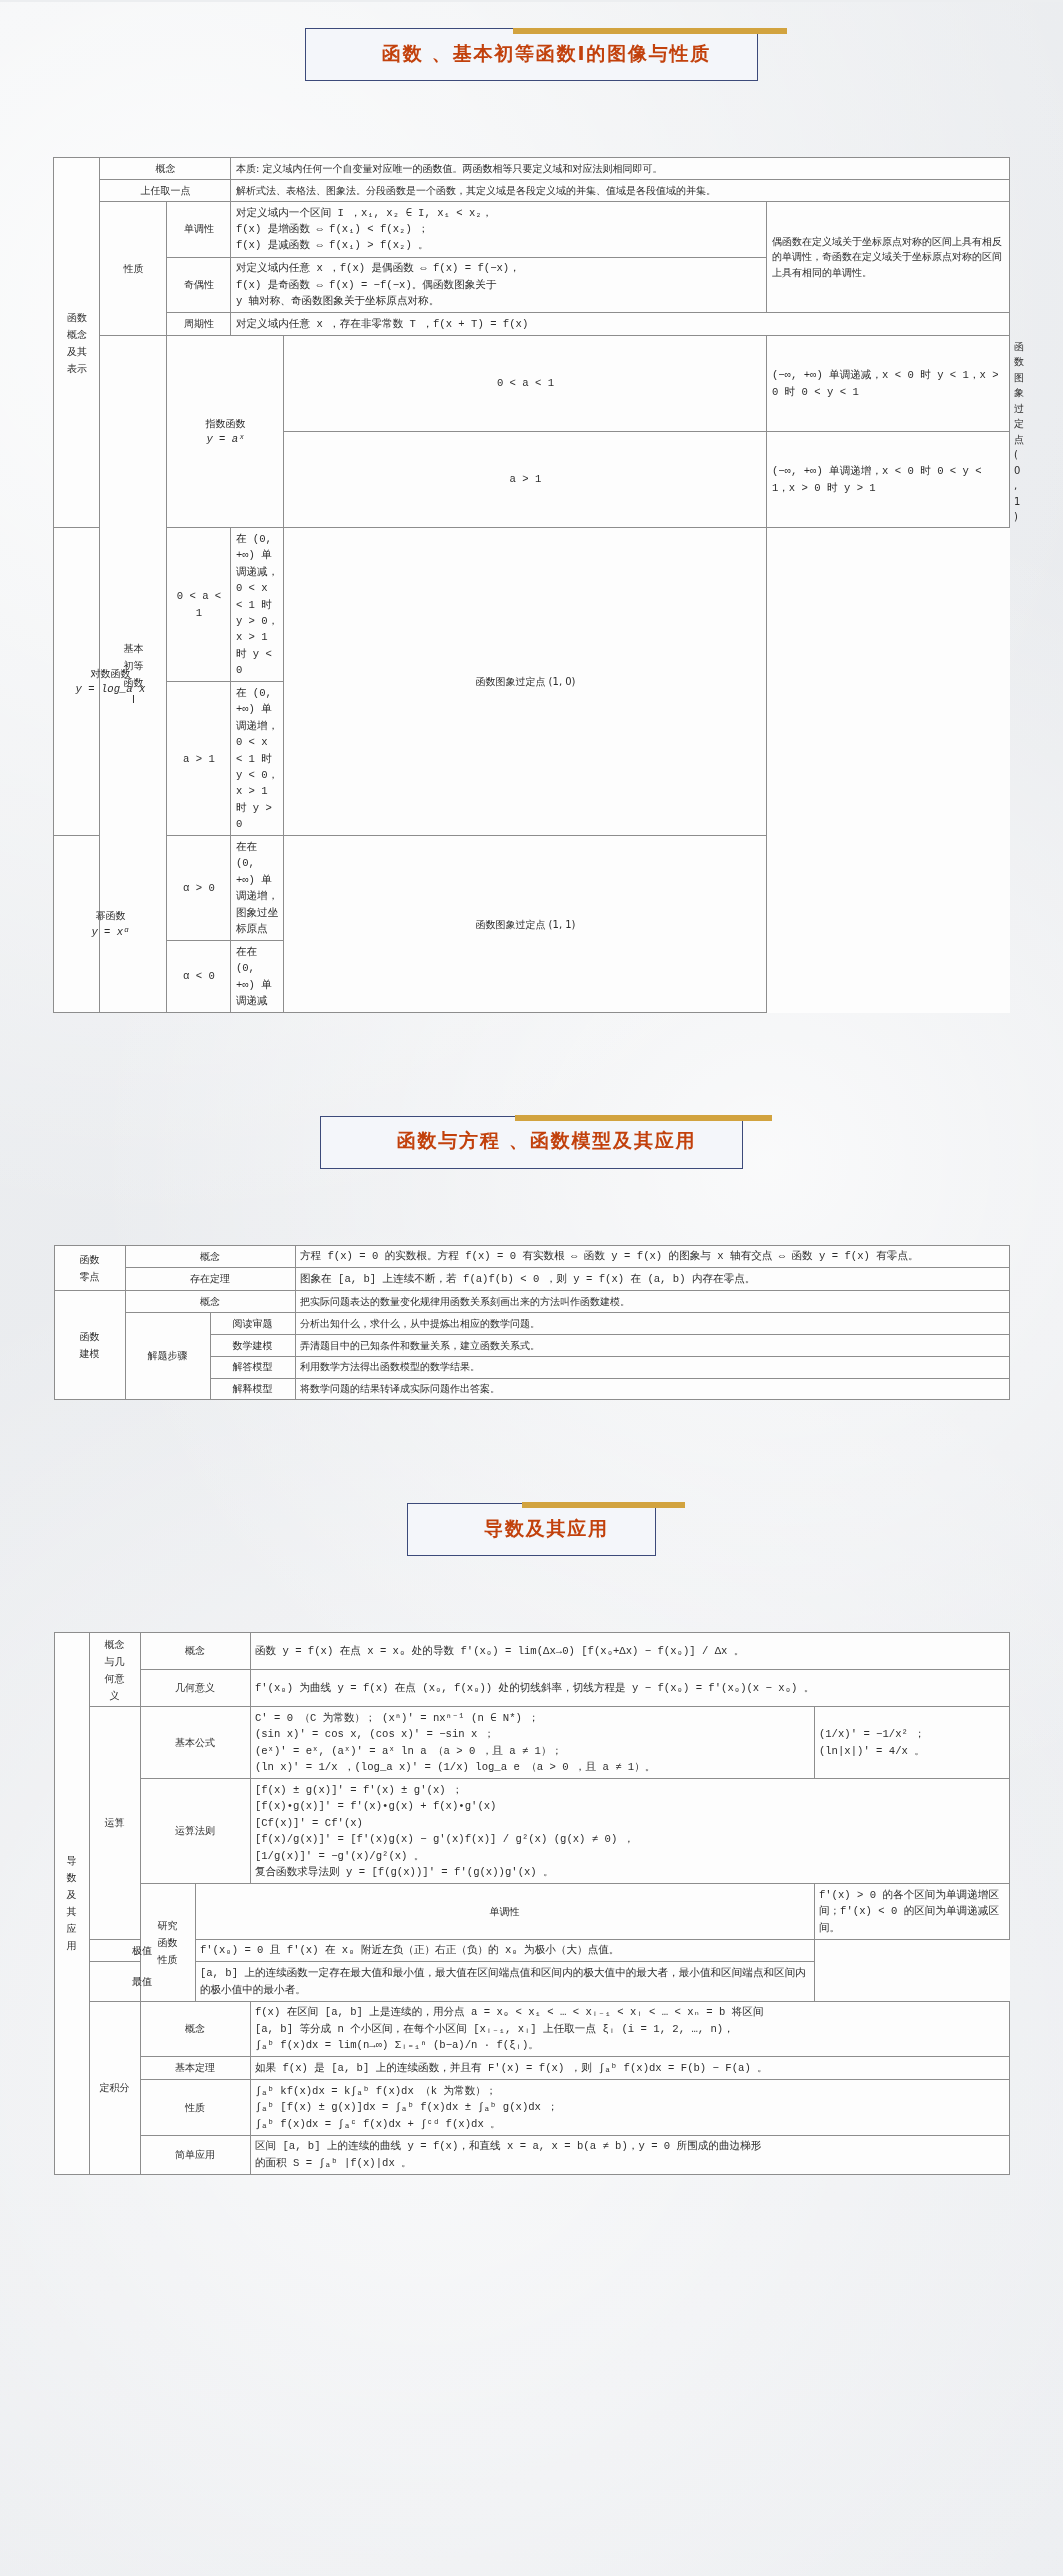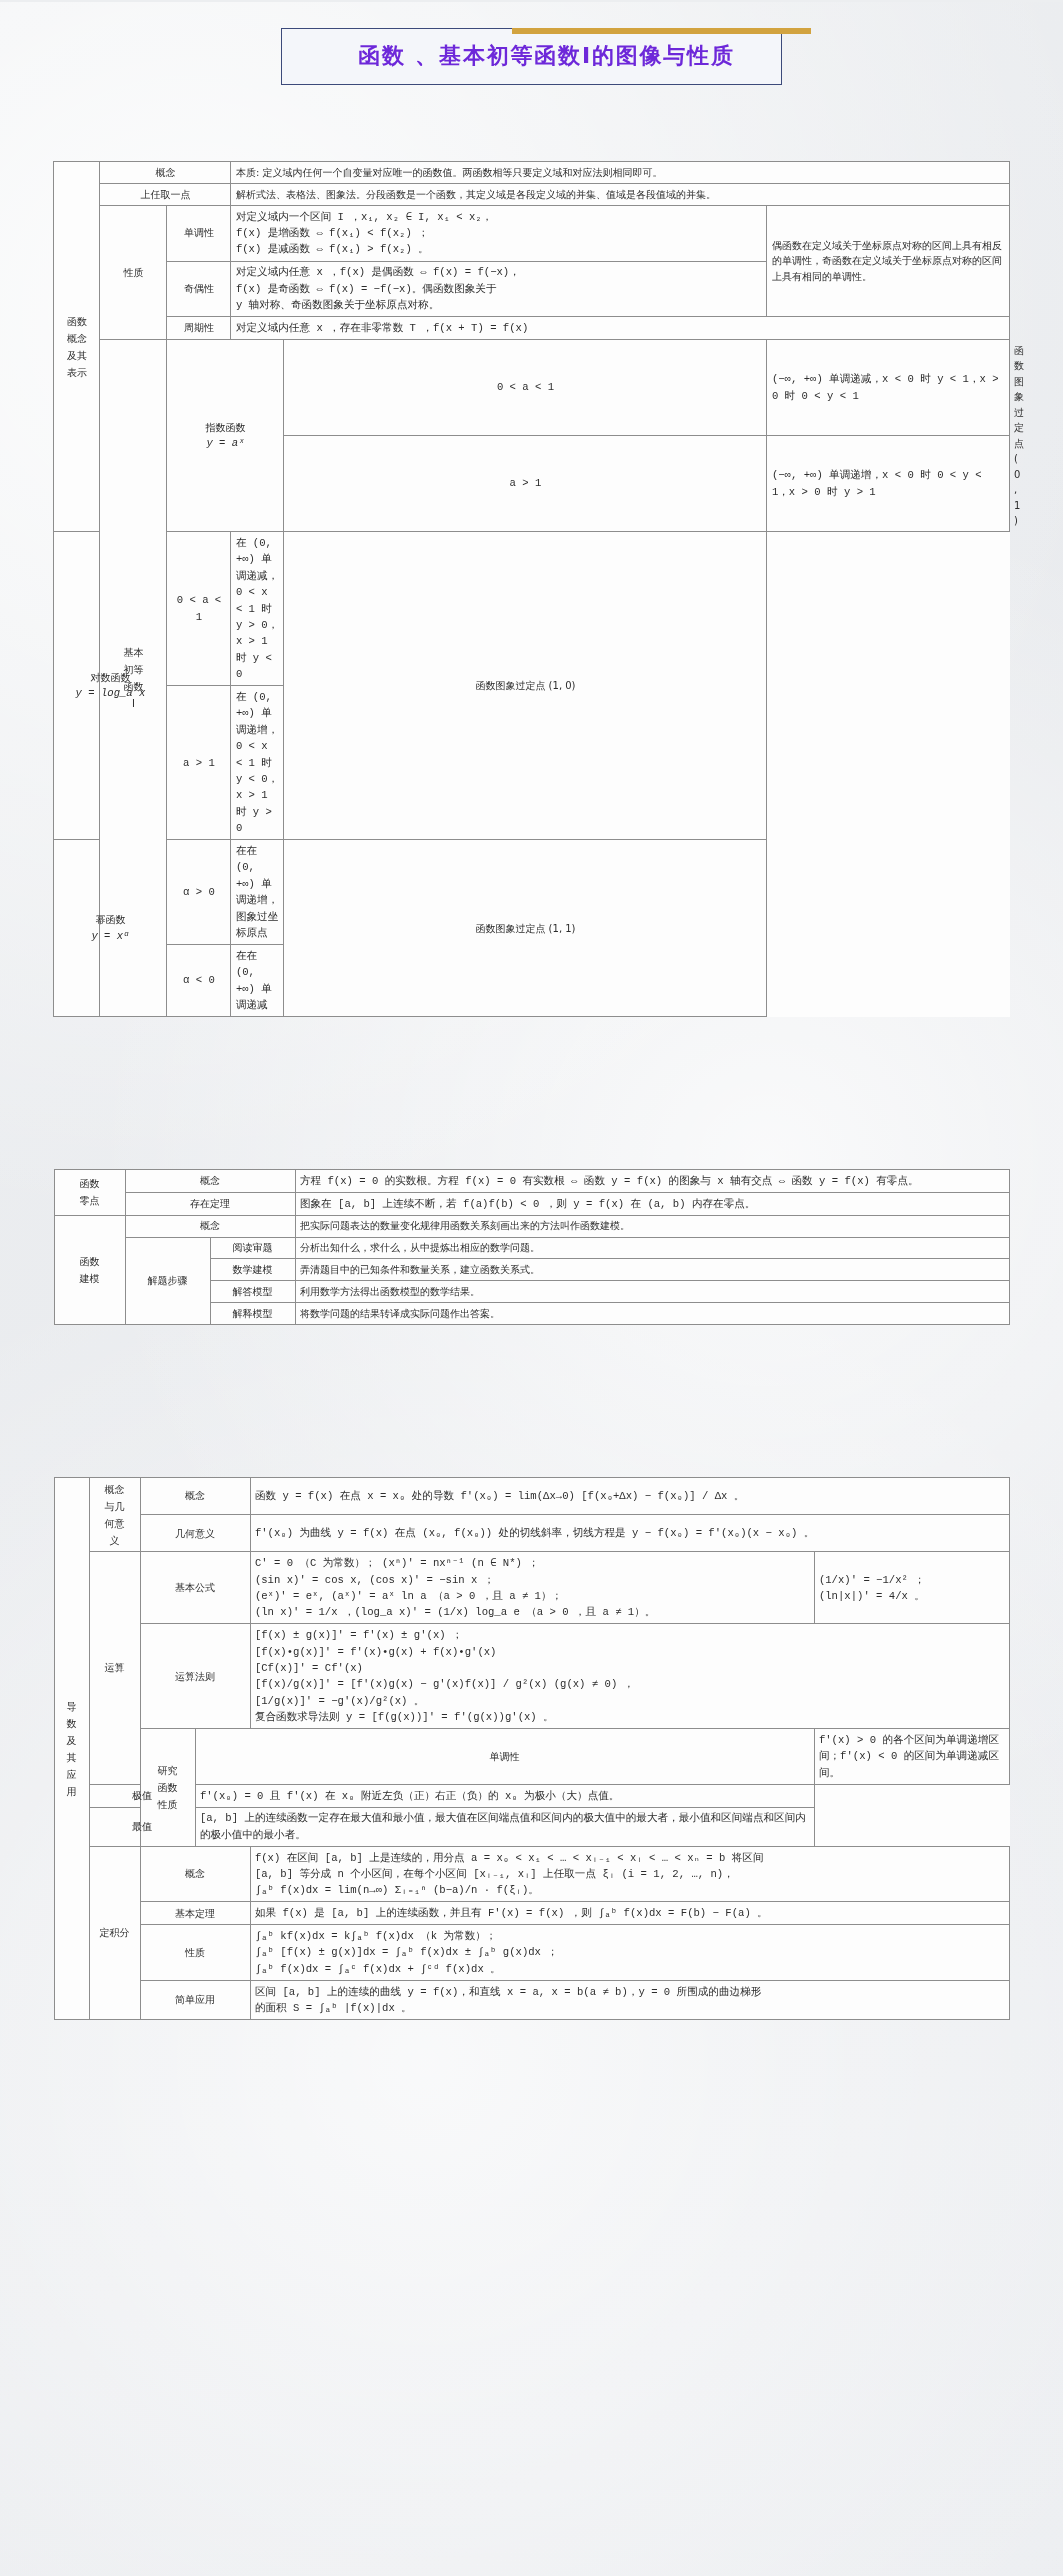--- a/index.html
+++ b/index.html
@@ -36,23 +36,23 @@
     position: absolute;
     top: -1.8px;
     left: 46%;
     right: -30px;
     height: 6.2px;
     background: #d2a33f;
   }
   .banner .btitle {
     position: relative;
     z-index: 2;
-    font-size: 22px;
+    font-size: 19px;
     letter-spacing: 1.8px;
-    color: #6d28d9;
+    color: #c2410c;
     font-weight: 700;
     white-space: nowrap;
     font-family: "DejaVu Sans", "Liberation Sans", sans-serif;
     margin-left: 30px;
   }
 
   
   .tbl-wrap { display:flex; justify-content:center; }
   table.m {
     border-collapse: collapse;
@@ -190,20 +190,26 @@
     <tr>
       <td class="c fml">α &lt; 0</td>
       <td class="l fml">在在 (0, +∞) 单调递减</td>
     </tr>
   </tbody>
       </table>
   </div>
 
   <div class="gap-a"></div>
 
+  <div class="banner-wrap">
+    <div class="banner">
+      <div class="gold"></div>
+      <div class="btitle">函数与方程 、函数模型及其应用</div>
+    </div>
+  </div>
 
   <div class="gap-a"></div>
 
   <div class="tbl-wrap">
   <table class="m" style="width:955px;">
     <colgroup>
       <col style="width:71px">
           <col style="width:85px">
           <col style="width:85px">
           <col style="width:714px">
@@ -248,20 +254,26 @@
     <tr>
       <td class="c">解释模型</td>
       <td class="l">将数学问题的结果转译成实际问题作出答案。</td>
     </tr>
   </tbody>
       </table>
   </div>
 
   <div class="gap-a"></div>
 
+  <div class="banner-wrap">
+    <div class="banner">
+      <div class="gold"></div>
+      <div class="btitle">导数及其应用</div>
+    </div>
+  </div>
 
   <div class="gap-a"></div>
 
   <div class="tbl-wrap">
   <table class="m" style="width:955px;">
     <colgroup>
       <col style="width:35px">
           <col style="width:51px">
           <col style="width:55px">
           <col style="width:55px">

